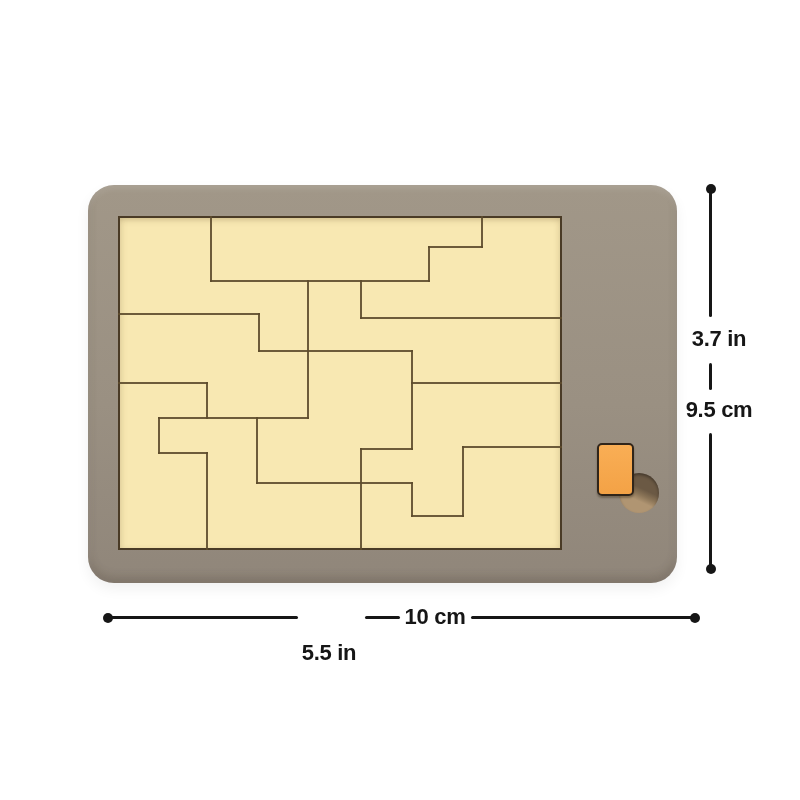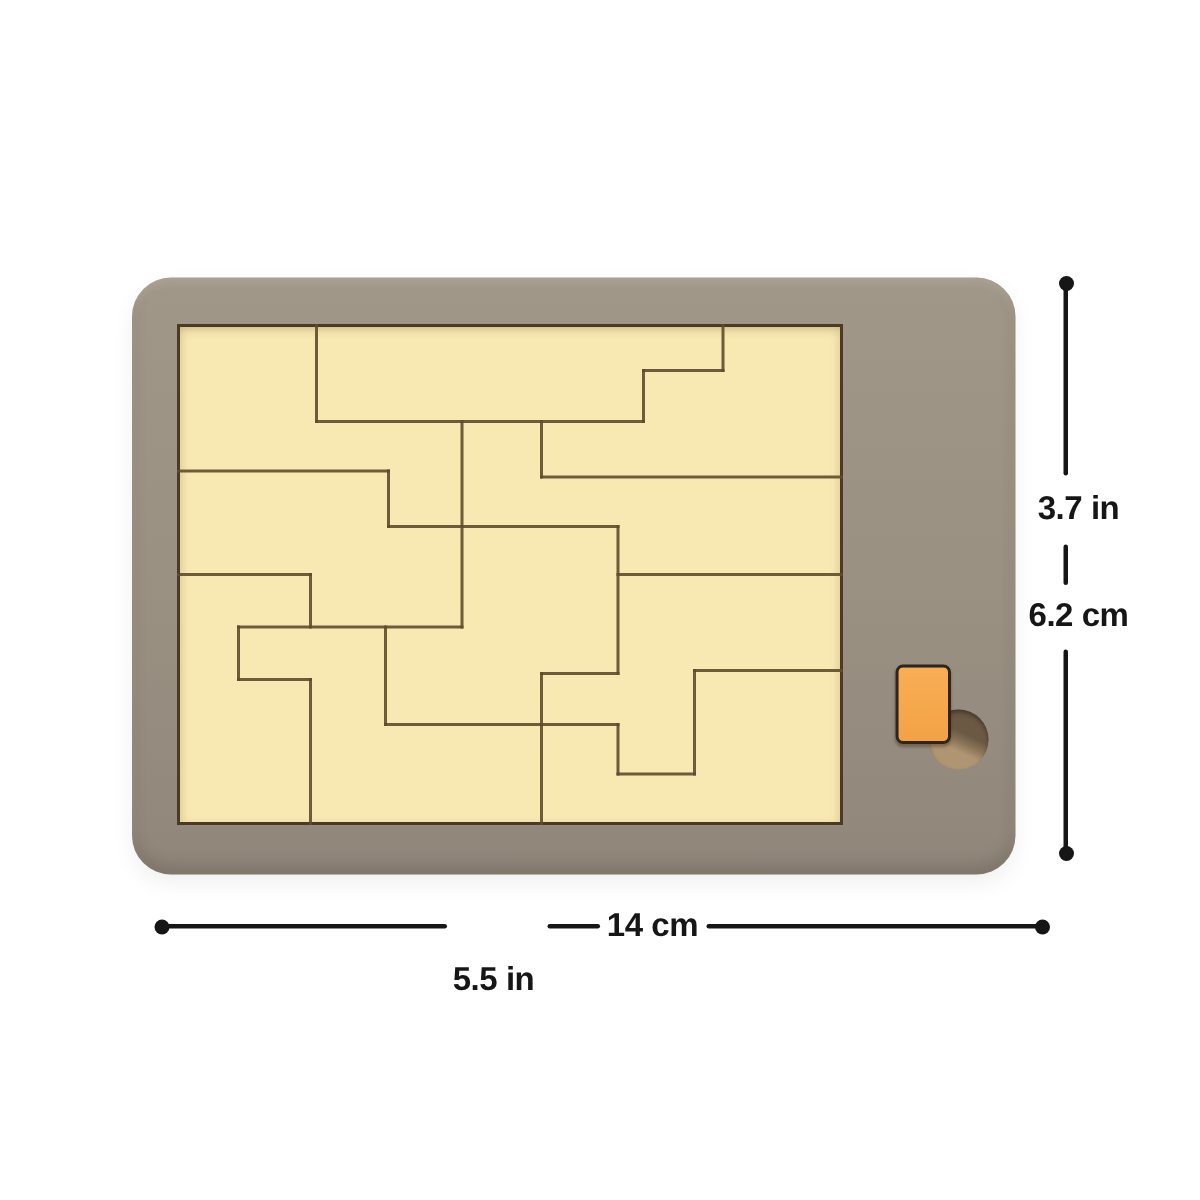--- a/index.html
+++ b/index.html
@@ -117,28 +117,28 @@
     </div>
     <div class="hole"></div>
     <div class="accent"></div>
   </div>
 
   <div>
     <span class="dim-dot" style="left:705.5px; top:183.5px;"></span>
     <span class="dim-seg-v" style="top:188px; height:129px;"></span>
     <div class="dim-label" style="left:719px; top:339px;">3.7 in</div>
     <span class="dim-seg-v" style="top:363px; height:27px;"></span>
-    <div class="dim-label" style="left:719px; top:410px;">6.2 cm</div>
+    <div class="dim-label" style="left:719px; top:410px;">9.5 cm</div>
     <span class="dim-seg-v" style="top:433px; height:135px;"></span>
     <span class="dim-dot" style="left:705.5px; top:563.5px;"></span>
   </div>
 
   <div>
     <span class="dim-dot" style="left:102.5px; top:612.5px;"></span>
     <span class="dim-seg-h" style="left:107px; width:191px;"></span>
     <div class="dim-label" style="left:329px; top:617px;margin-top:36px;">5.5 in</div>
     <span class="dim-seg-h" style="left:365px; width:35px;"></span>
-    <div class="dim-label" style="left:435px; top:617px;">14 cm</div>
+    <div class="dim-label" style="left:435px; top:617px;">10 cm</div>
     <span class="dim-seg-h" style="left:471px; width:223px;"></span>
     <span class="dim-dot" style="left:689.5px; top:612.5px;"></span>
   </div>
 
 </div>
 
 </body></html>

